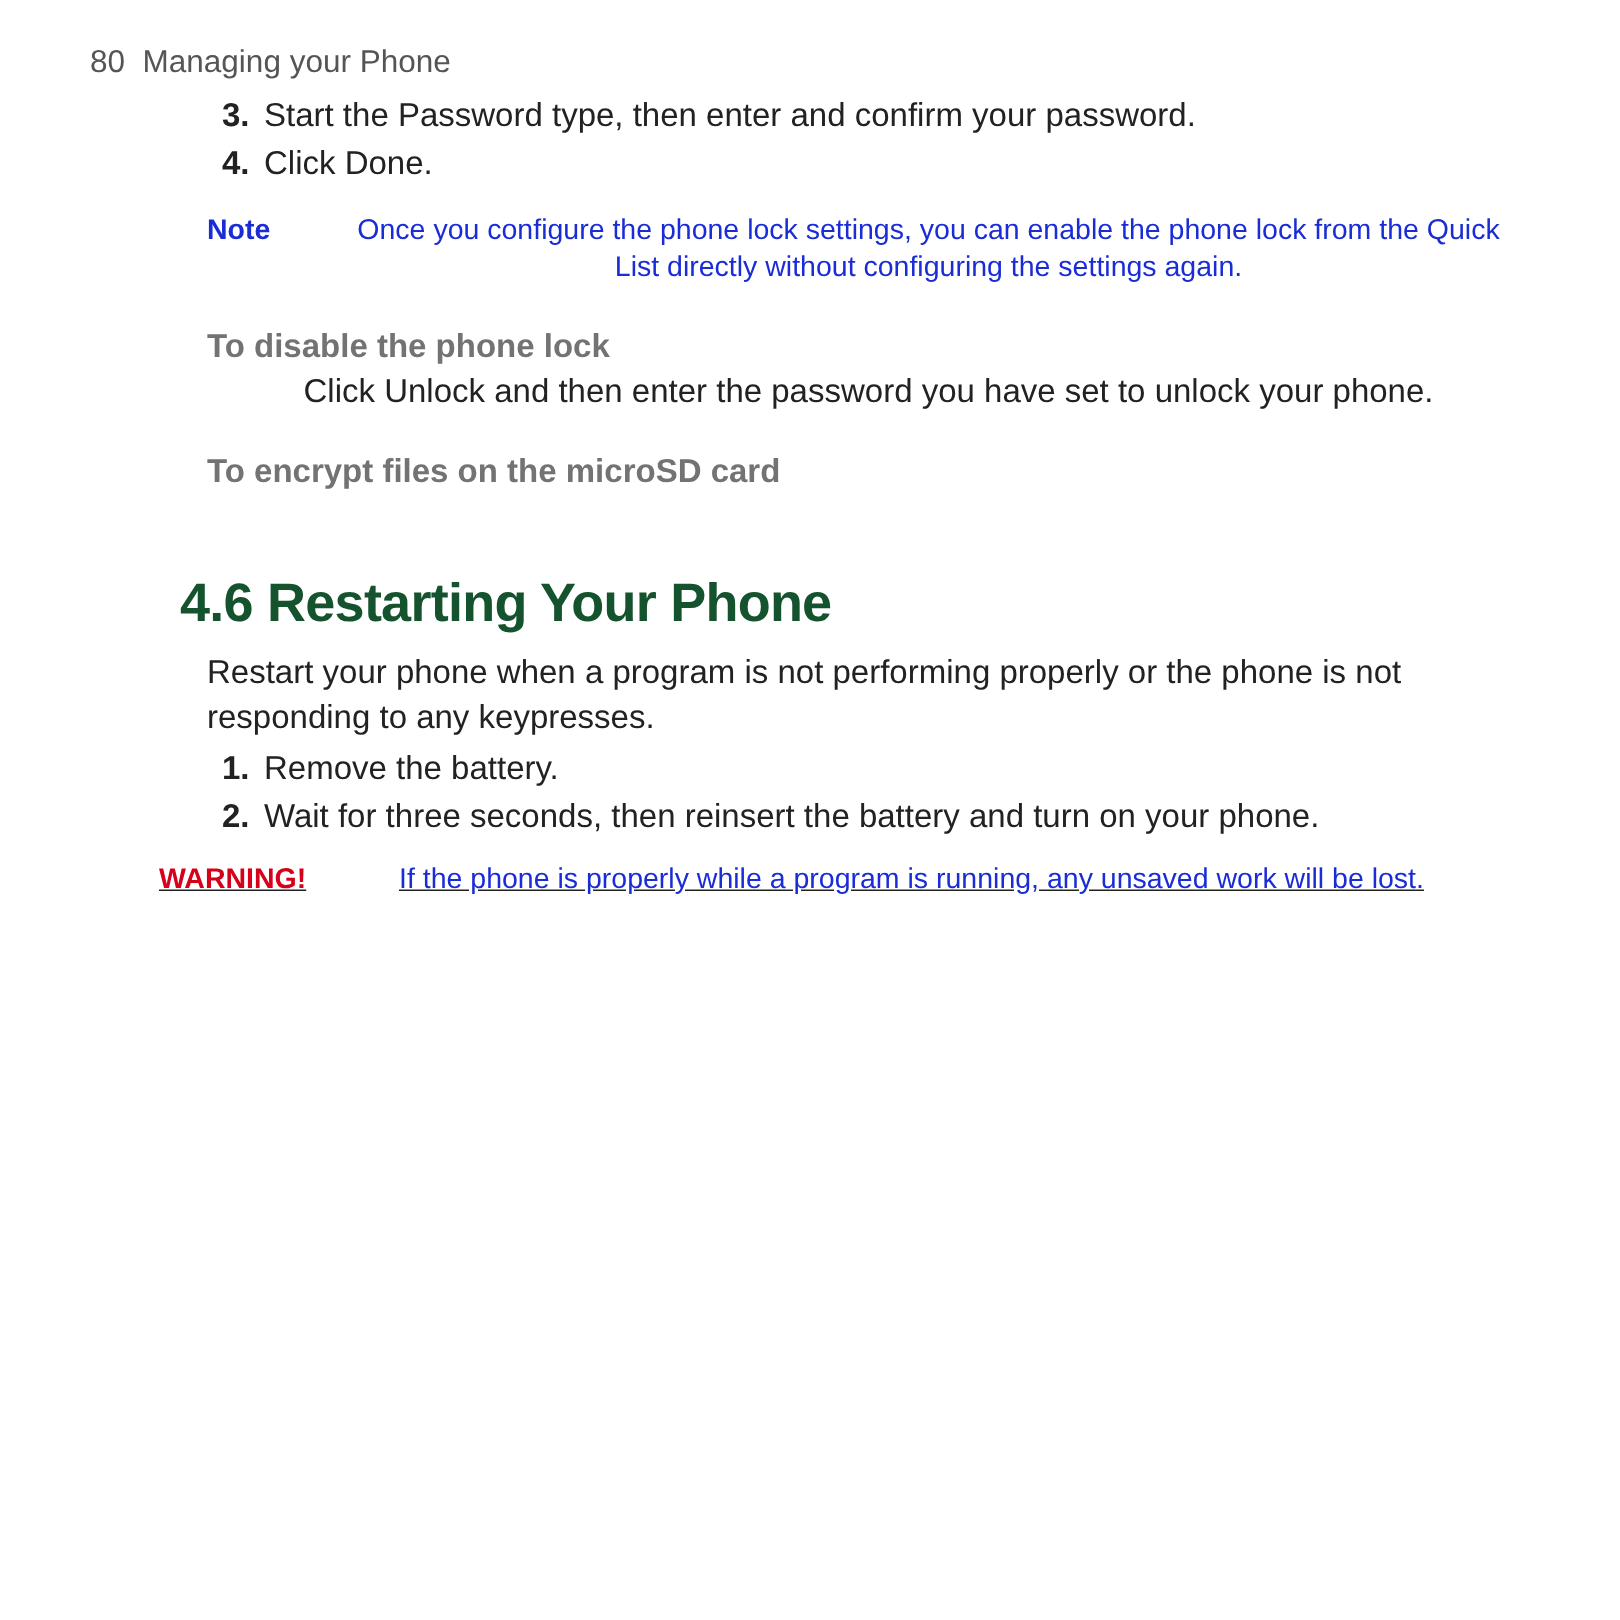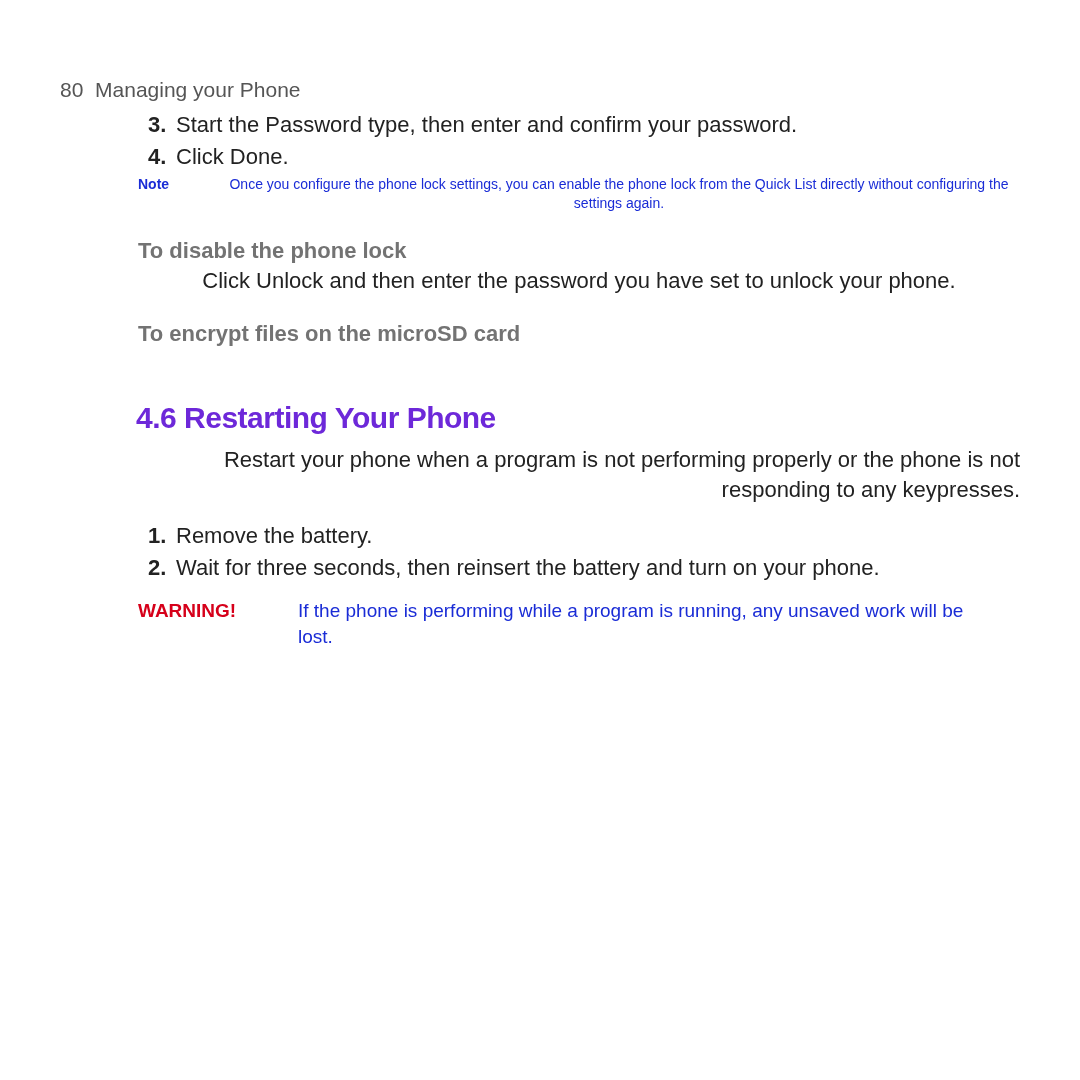--- a/index.html
+++ b/index.html
@@ -13,41 +13,40 @@
   }
   .page {
     padding: 30px 60px 0 60px;
     width: 960px;
   }
   .header {
     font-size: 21px;
     color: #555;
     margin-bottom: 8px;
     letter-spacing: 0px;
-    margin-top: 48px;
   }
   .ol-line {
     display: flex;
     font-size: 22px;
     line-height: 1.35;
     margin-left: 88px;
     margin-bottom: 2px;
   }
   .ol-num {
     font-weight: 700;
     min-width: 28px;
   }
   .ol-text {
     flex: 1;
   }
   .note-block {
     display: flex;
-    font-size: 14px;
+    font-size: 19px;
     line-height: 1.3;
-    margin: 4px 0 0 78px;
+    margin: 19px 0 0 78px;
     color: #1a2cd6;
   }
   .note-label {
     font-weight: 700;
     min-width: 90px;
   }
   .note-body {
     flex: 1;
     padding-right: 10px;
     text-align: center;
@@ -58,37 +57,37 @@
     color: #737373;
     margin: 26px 0 2px 78px;
   }
   .para {
     font-size: 22px;
     line-height: 1.35;
     margin: 0 0 0 78px;
     text-align: center;
   }
   .section-heading {
-    font-size: 30px;
+    font-size: 36px;
     font-weight: 800;
-    color: #6d28d9;
-    margin: 54px 0 10px 76px;
+    color: #14532d;
+    margin: 54px 0 10px 60px;
     letter-spacing: -0.5px;
   }
   .section-para {
     font-size: 22px;
     line-height: 1.35;
-    margin: 0 0 16px 78px;
-    text-align: right;
+    margin: 0 0 4px 78px;
   }
   .warn-block {
     display: flex;
     font-size: 19px;
     line-height: 1.35;
-    margin: 16px 0 0 78px;
+    margin: 16px 0 0 46px;
+    text-decoration: underline;
   }
   .warn-label {
     font-weight: 700;
     color: #d6001a;
     min-width: 160px;
   }
   .warn-body {
     flex: 1;
     color: #1a2cd6;
     padding-right: 40px;
@@ -137,16 +136,16 @@
     <span class="ol-num">1.</span>
     <span class="ol-text">Remove the battery.</span>
   </div>
   <div class="ol-line">
     <span class="ol-num">2.</span>
     <span class="ol-text">Wait for three seconds, then reinsert the battery and turn on your phone.</span>
   </div>
 
   <div class="warn-block">
     <span class="warn-label">WARNING!</span>
-    <span class="warn-body">If the phone is performing while a program is running, any unsaved work will be lost.</span>
+    <span class="warn-body">If the phone is properly while a program is running, any unsaved work will be lost.</span>
   </div>
 
 </div>
 
 </body></html>

